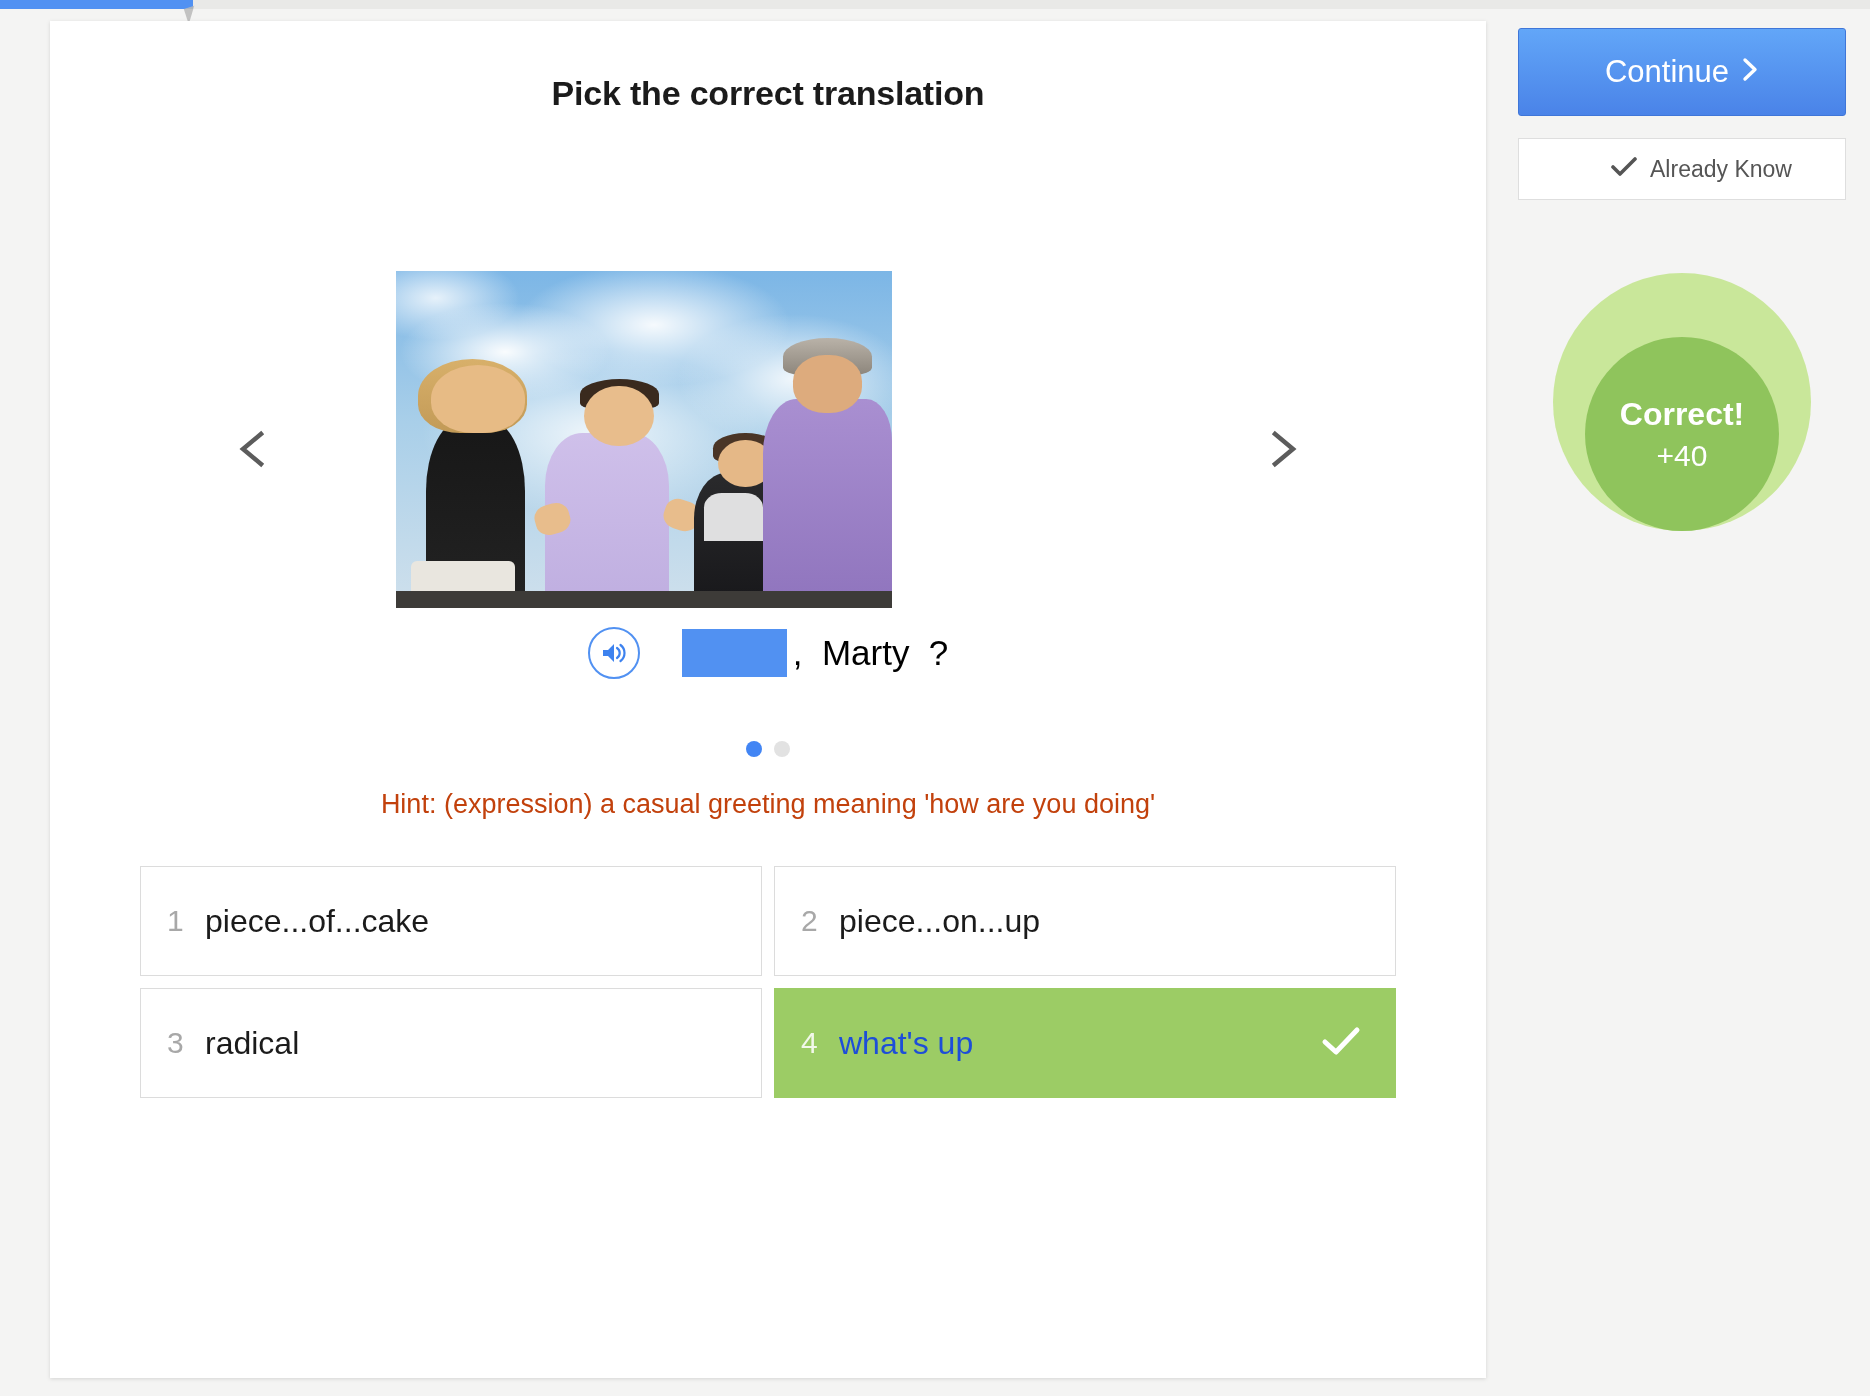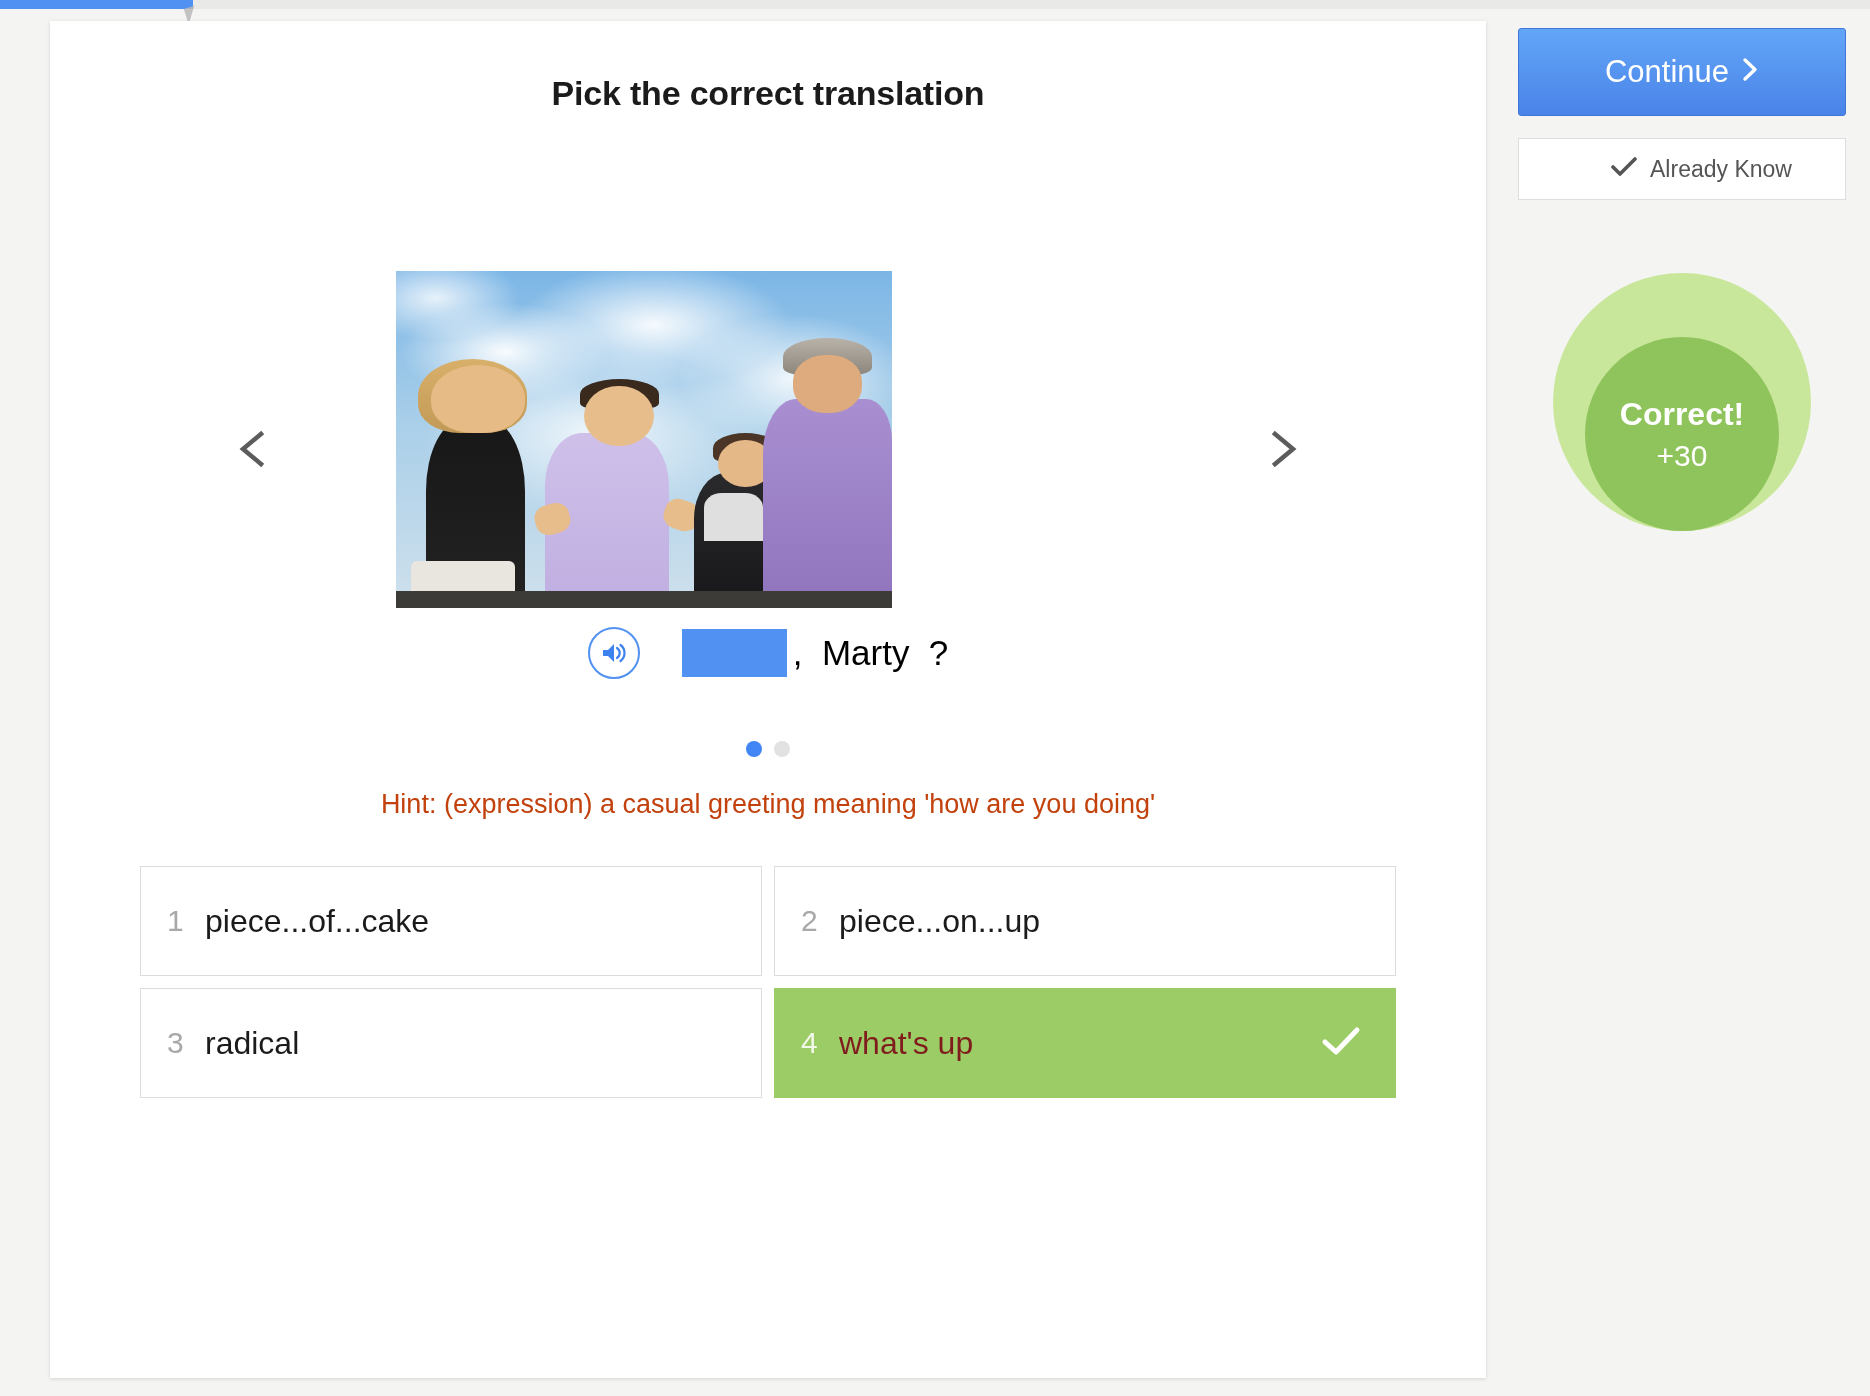--- a/index.html
+++ b/index.html
@@ -196,21 +196,21 @@
   }
   .option .label {
     font-size: 32px;
     color: #1b1b1b;
   }
   .option.correct {
     background: #9ccc65;
     border-color: #9ccc65;
   }
   .option.correct .num { color: #f2f8ea; }
-  .option.correct .label { color: #7f1d1d; }
+  .option.correct .label { color: #1d4ed8; }
   .option .tick {
     position: absolute; right: 34px; top: 50%;
     transform: translateY(-50%);
   }
 
   
   .rail {
     position: absolute;
     left: 1518px; top: 28px;
     width: 328px;
@@ -368,19 +368,19 @@
           <polyline points="2,10 9,17 24,2" fill="none" stroke="#555555" stroke-width="3.6" stroke-linecap="round" stroke-linejoin="round"></polyline>
         </svg>
       </span>
       <span>Already Know</span>
     </div>
 
     <div class="score-wrap">
       <div class="score-outer">
         <div class="score-inner">
           <div class="score-title">Correct!</div>
-          <div class="score-points">+30</div>
+          <div class="score-points">+40</div>
         </div>
       </div>
     </div>
   </div>
 
 </div>
 
 </body></html>

